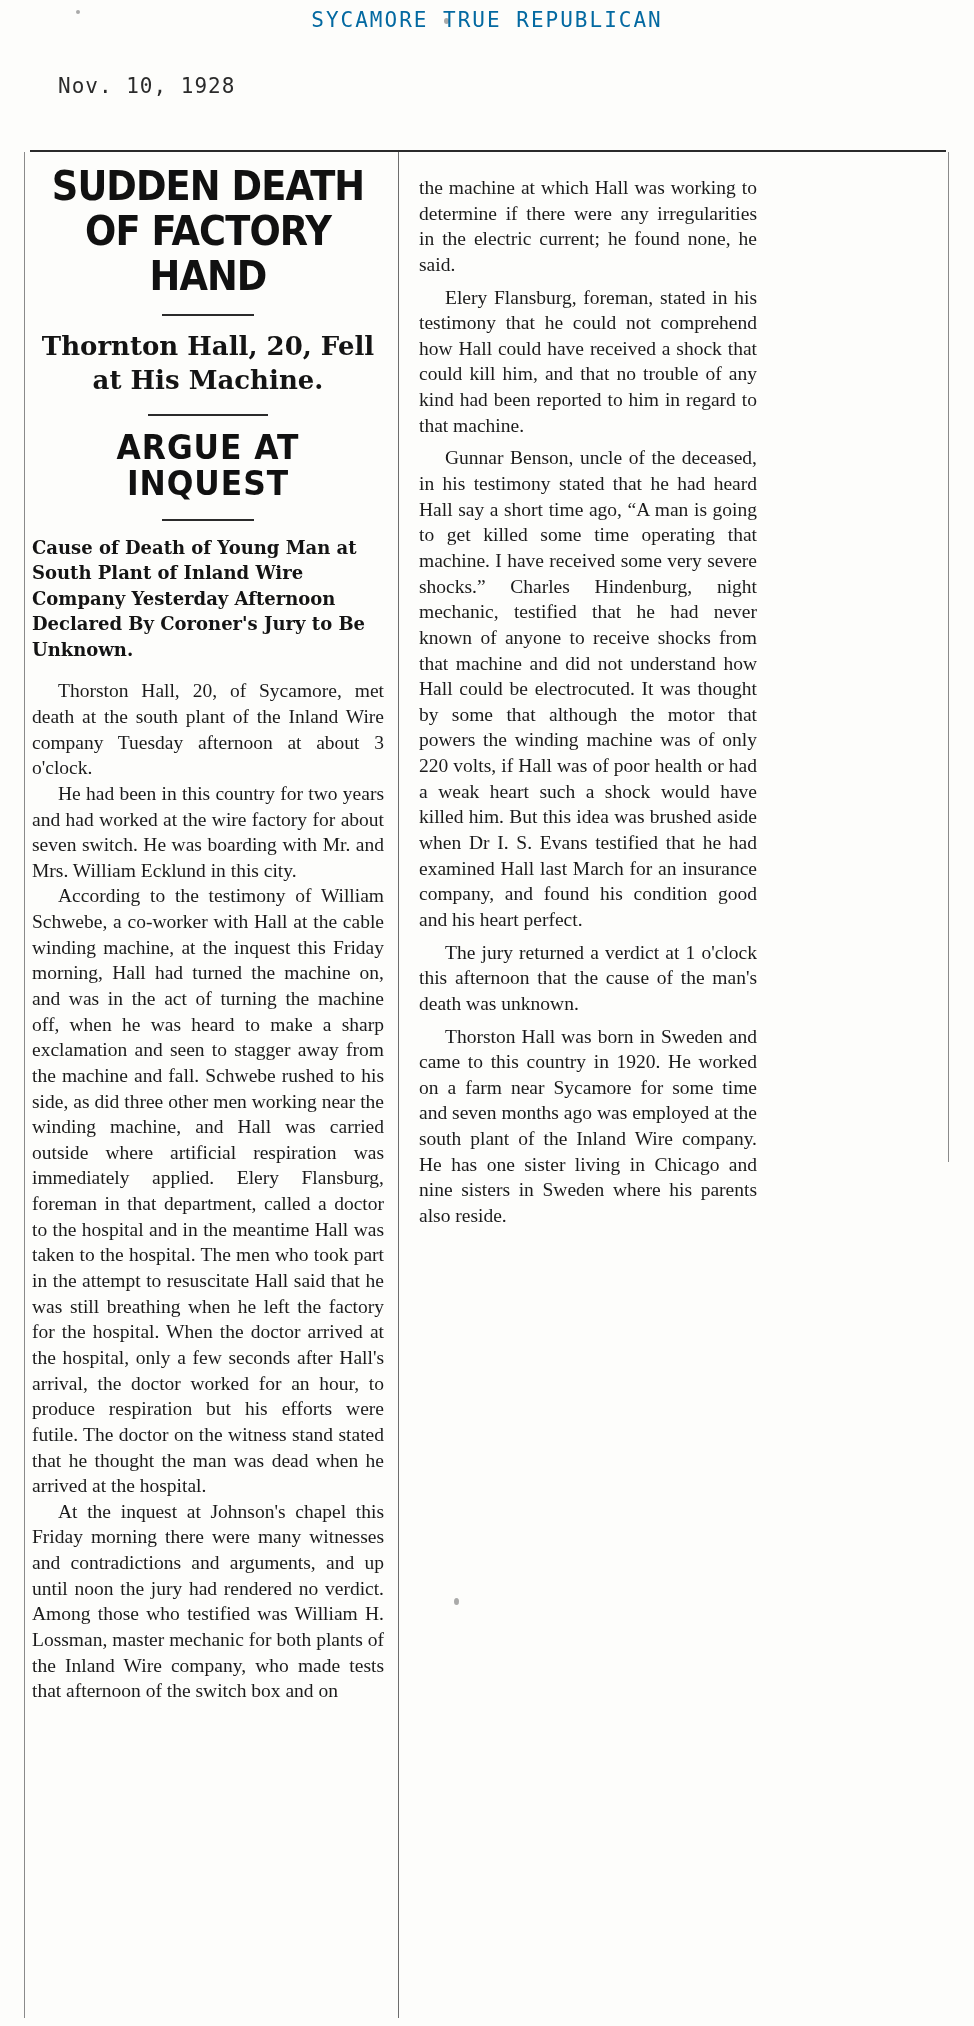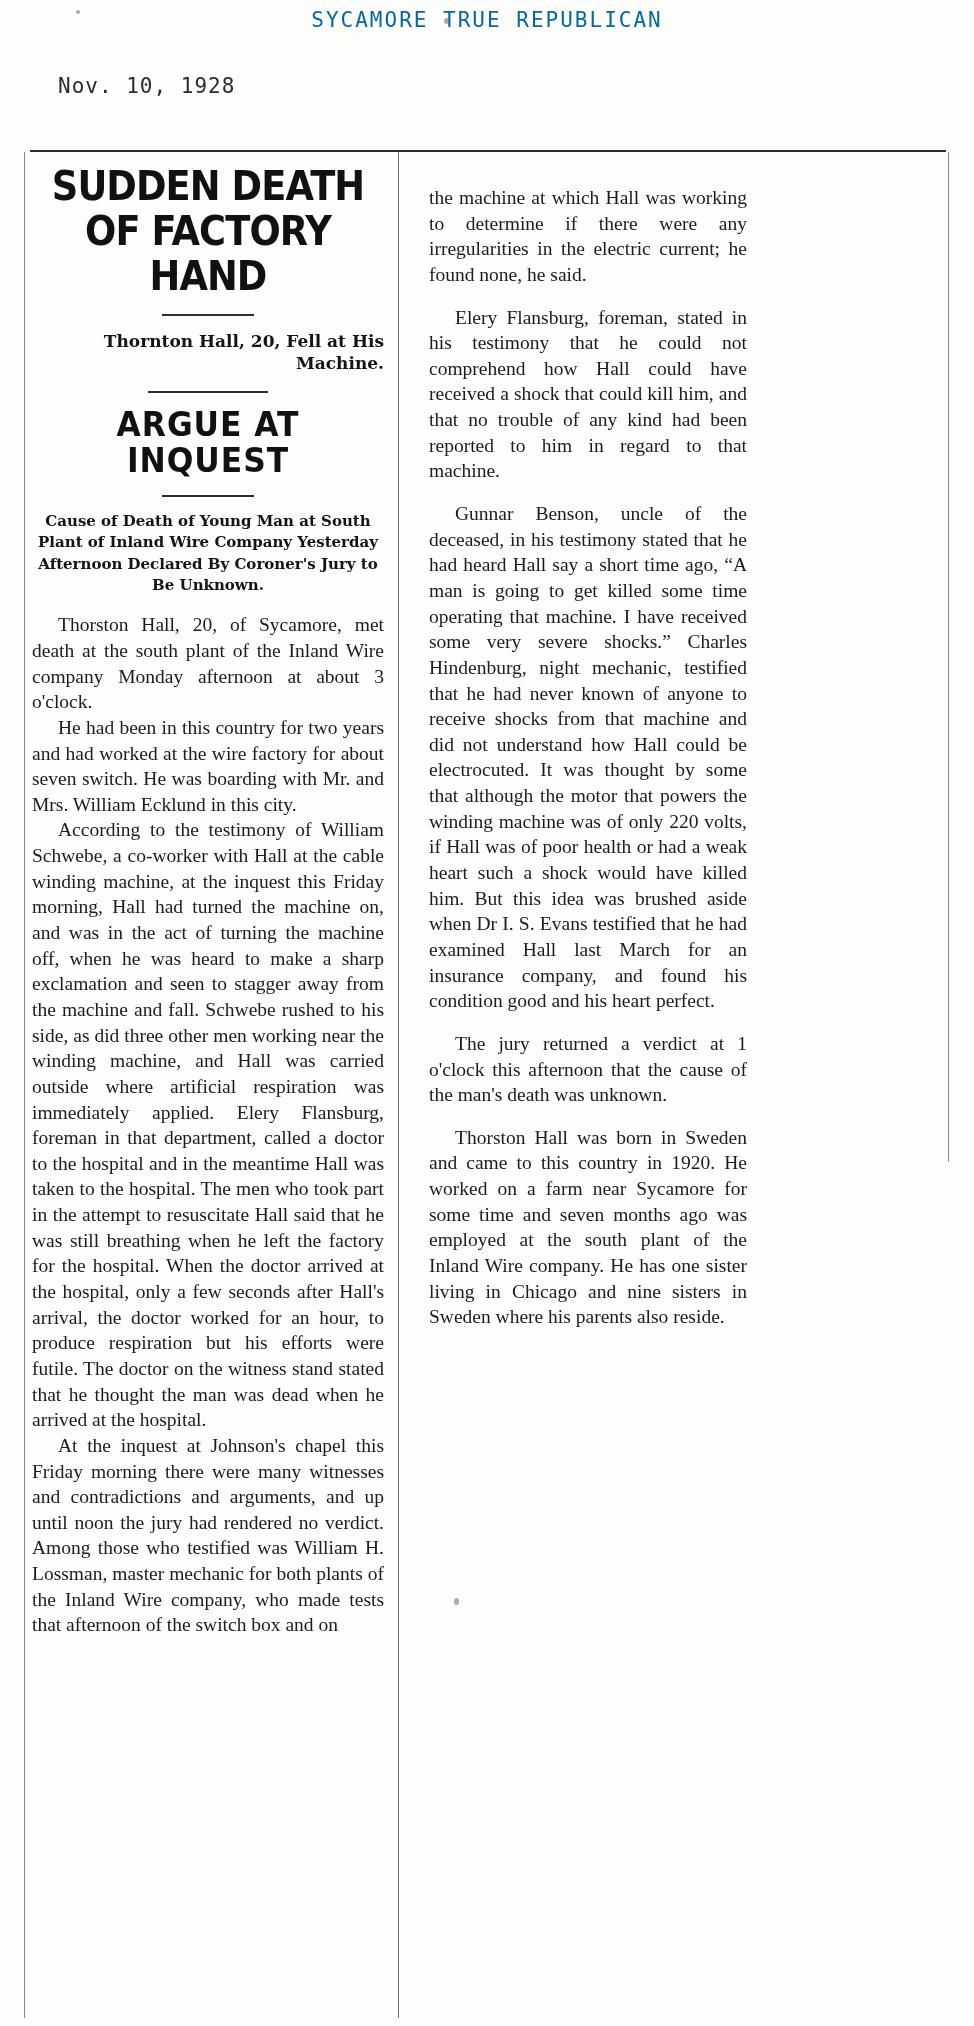--- a/index.html
+++ b/index.html
@@ -99,42 +99,42 @@
     width: 92px;
     margin: 16px auto 14px auto;
     border-top: 2px solid #2b2b2b;
   }
   .rule-short.wide {
     width: 120px;
   }
   .subhead-1 {
     font-family: "DejaVu Serif", serif;
     font-weight: bold;
-    font-size: 17px;
+    font-size: 26px;
     line-height: 1.3;
-    text-align: right;
+    text-align: center;
     color: #141414;
   }
   .headline-2 {
     font-family: "DejaVu Sans", sans-serif;
     font-weight: bold;
     font-size: 33px;
     line-height: 1.1;
     text-align: center;
     letter-spacing: 1px;
     color: #111;
     transform: scaleX(0.95);
     margin-top: 2px;
   }
   .deck {
     font-family: "DejaVu Serif", serif;
     font-weight: bold;
-    font-size: 15px;
+    font-size: 18px;
     line-height: 1.42;
-    text-align: center;
+    text-align: left;
     color: #141414;
     margin-top: 6px;
   }
   .body-text {
     font-family: "Liberation Serif", serif;
     font-size: 19.5px;
     line-height: 1.315;
     text-align: justify;
     color: #1b1b1b;
     margin: 0;
@@ -145,21 +145,21 @@
   }
 
   
   .col-right {
     position: absolute;
     top: 168px;
     left: 412px;
     width: 352px;
   }
   .col-right .body-text p {
-    margin: 17px;
+    margin: 7px;
   }
 
   
   .speck {
     position: absolute;
     background: #8d8d8d;
     border-radius: 50%;
     opacity: 0.75;
   }
 </style>
@@ -183,21 +183,21 @@
   <div class="col-left">
     <div class="headline-main">SUDDEN DEATH OF FACTORY HAND</div>
     <div class="rule-short"></div>
     <div class="subhead-1">Thornton Hall, 20, Fell at His Machine.</div>
     <div class="rule-short wide"></div>
     <div class="headline-2">ARGUE AT INQUEST</div>
     <div class="rule-short"></div>
     <div class="deck">Cause of Death of Young Man at South Plant of Inland Wire Company Yesterday Afternoon Declared By Coroner's Jury to Be Unknown.</div>
 
     <div class="body-text" style="margin-top:16px;">
-      <p>Thorston Hall, 20, of Sycamore, met death at the south plant of the Inland Wire company Monday afternoon at about 3 o'clock.</p>
+      <p>Thorston Hall, 20, of Sycamore, met death at the south plant of the Inland Wire company Tuesday afternoon at about 3 o'clock.</p>
       <p>He had been in this country for two years and had worked at the wire factory for about seven switch.  He was boarding with Mr. and Mrs. William Ecklund in this city.</p>
       <p>According to the testimony of William Schwebe, a co-worker with Hall at the cable winding machine, at the inquest this Friday morning, Hall had turned the machine on, and was in the act of turning the machine off, when he was heard to make a sharp exclamation and seen to stagger away from the machine and fall.  Schwebe rushed to his side, as did three other men working near the winding machine, and Hall was carried outside where artificial respiration was immediately applied.  Elery Flansburg, foreman in that department, called a doctor to the hospital and in the meantime Hall was taken to the hospital.  The men who took part in the attempt to resuscitate Hall said that he was still breathing when he left the factory for the hospital.  When the doctor arrived at the hospital, only a few seconds after Hall's arrival, the doctor worked for an hour, to produce respiration but his efforts were futile.  The doctor on the witness stand stated that he thought the man was dead when he arrived at the hospital.</p>
       <p>At the inquest at Johnson's chapel this Friday morning there were many witnesses and contradictions and arguments, and up until noon the jury had rendered no verdict.  Among those who testified was William H. Lossman, master mechanic for both plants of the Inland Wire company, who made tests that afternoon of the switch box and on</p>
     </div>
   </div>
 
   <div class="col-right">
     <div class="body-text">
       <p style="text-indent:0;">the machine at which Hall was working to determine if there were any irregularities in the electric current; he found none, he said.</p>
       <p style="text-indent:26px;">Elery Flansburg, foreman, stated in his testimony that he could not comprehend how Hall could have received a shock that could kill him, and that no trouble of any kind had been reported to him in regard to that machine.</p>

